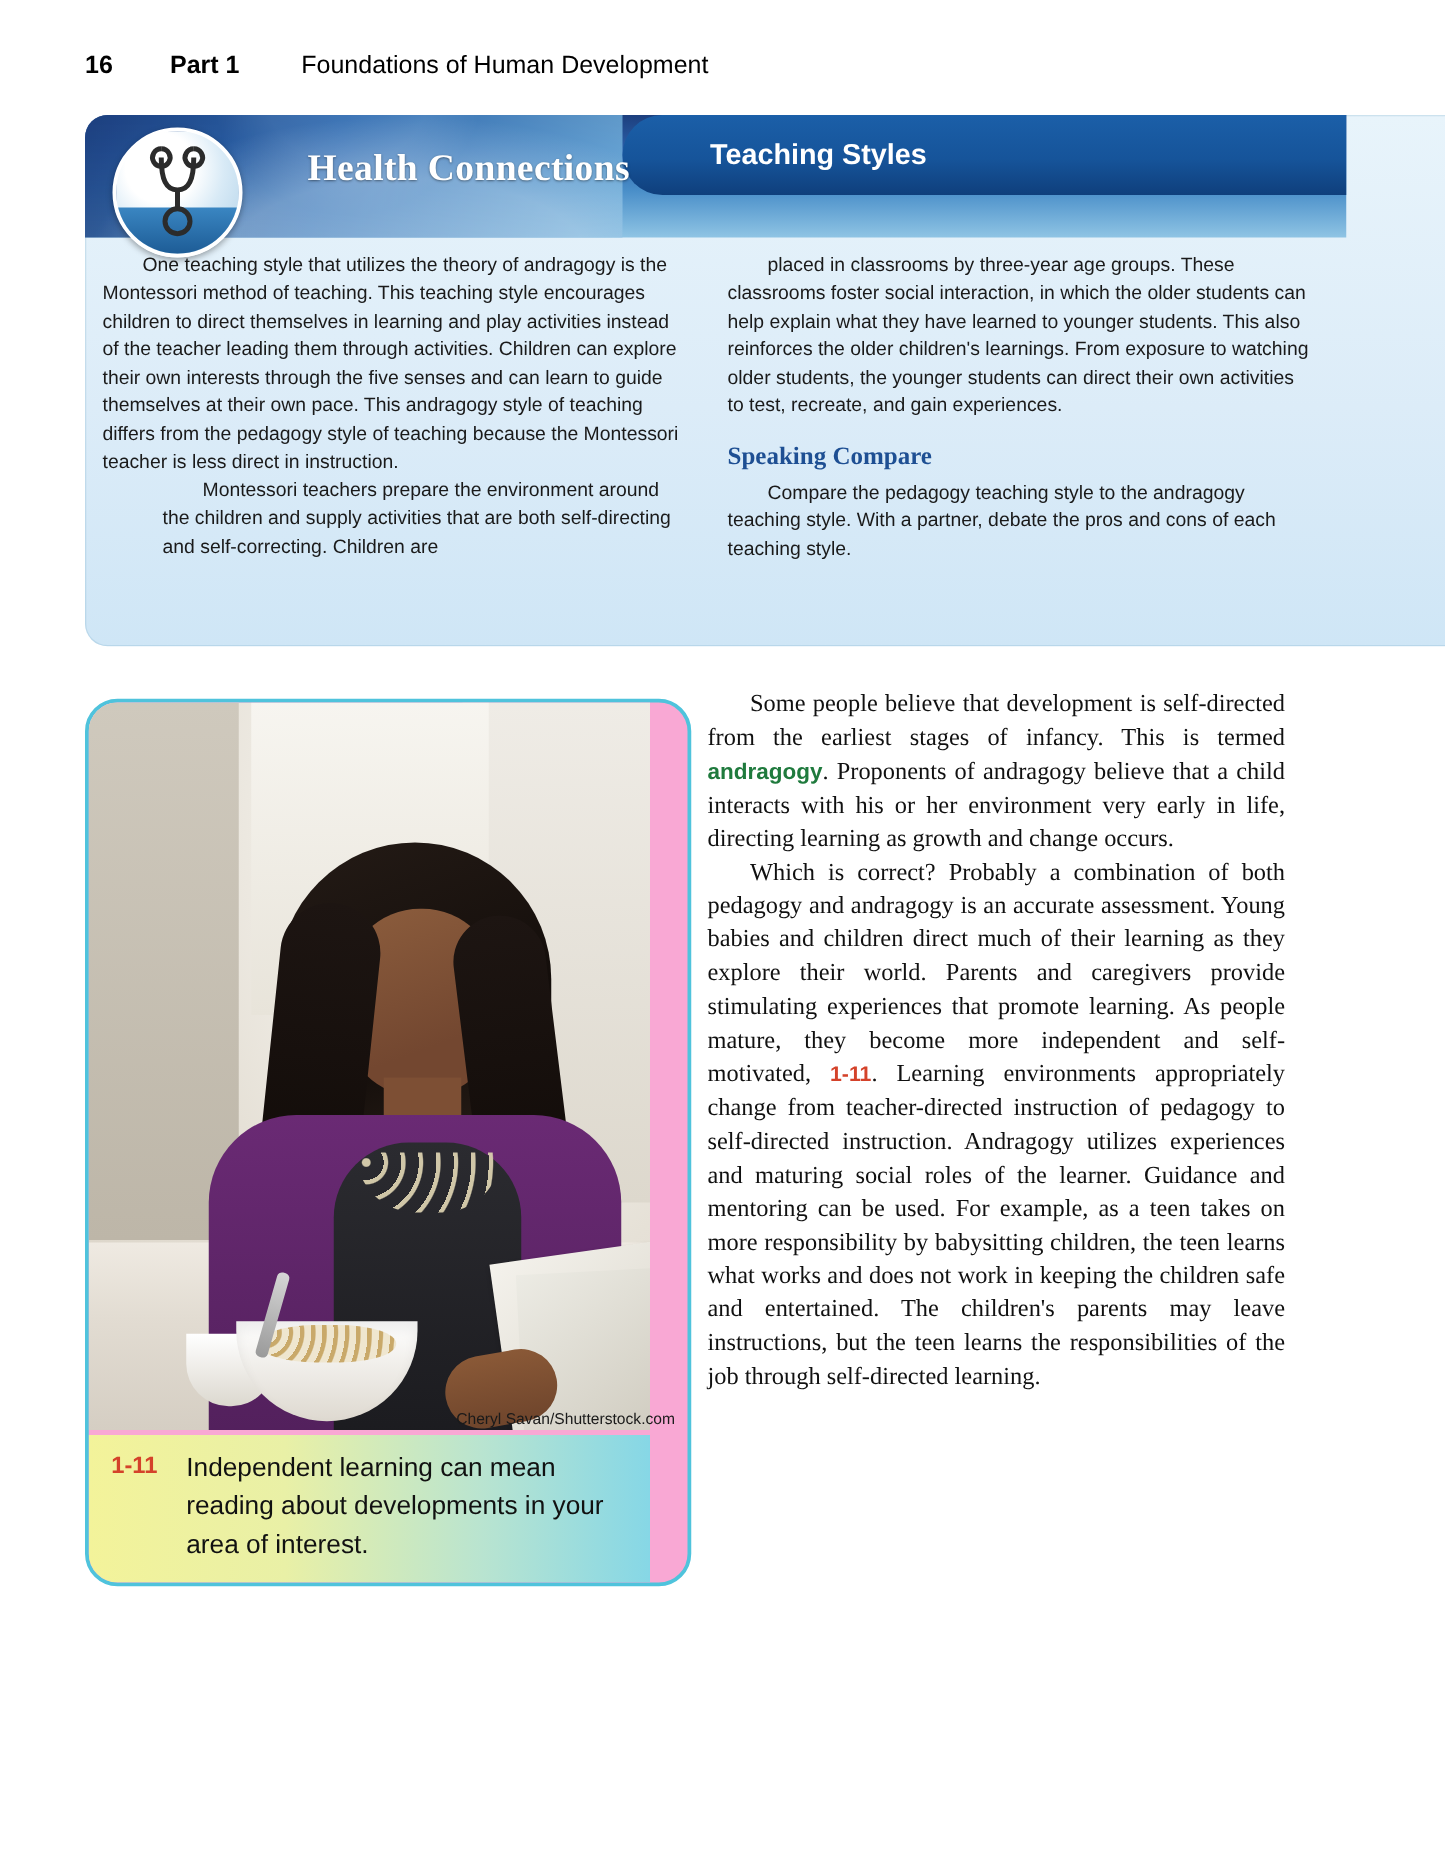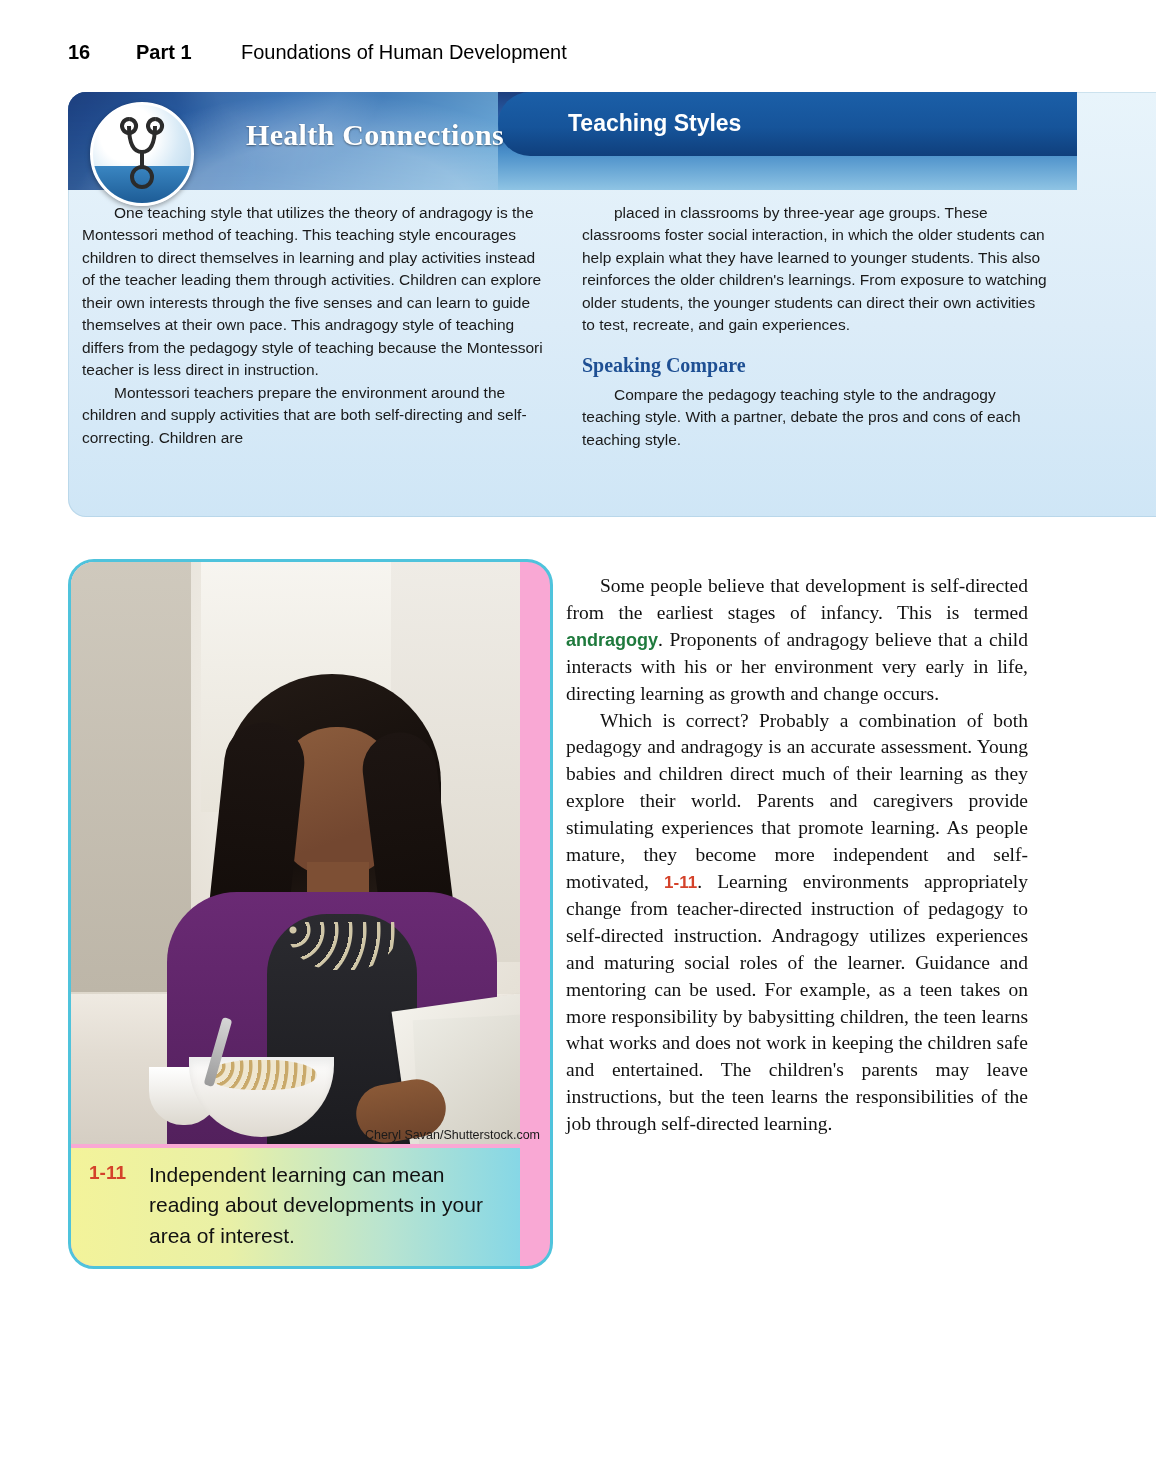--- a/index.html
+++ b/index.html
@@ -134,21 +134,21 @@
     padding: 0 14px;
     box-sizing: border-box;
   }
   .feature-col {
     width: 470px;
     font-size: 15.5px;
     line-height: 1.45;
     color: #1a1a1a;
   }
   .feature-col p { margin: 0; text-indent: 32px; }
-  .feature-col p + p { margin-top: 0; }
+  .feature-col p + p { margin-top: 0; margin-left: 48px; }
   .speaking-head {
     font-family: "Liberation Serif", serif;
     font-weight: bold;
     font-size: 20px;
     color: #1e4f93;
     margin: 14px 0 4px 0;
   }
 
   
   .figure {
@@ -223,21 +223,21 @@
     width: 355px;
     font-size: 21px;
     line-height: 1.45;
     color: #111;
   }
 
   
   .body-col {
     position: absolute;
     left: 566px;
-    top: 573px;
+    top: 551px;
     width: 462px;
     font-family: "Liberation Serif", serif;
     font-size: 19.5px;
     line-height: 1.38;
     color: #111;
     text-align: justify;
   }
   .body-col p { margin: 0; text-indent: 34px; }
   .term {
     color: #1f7a3d;

